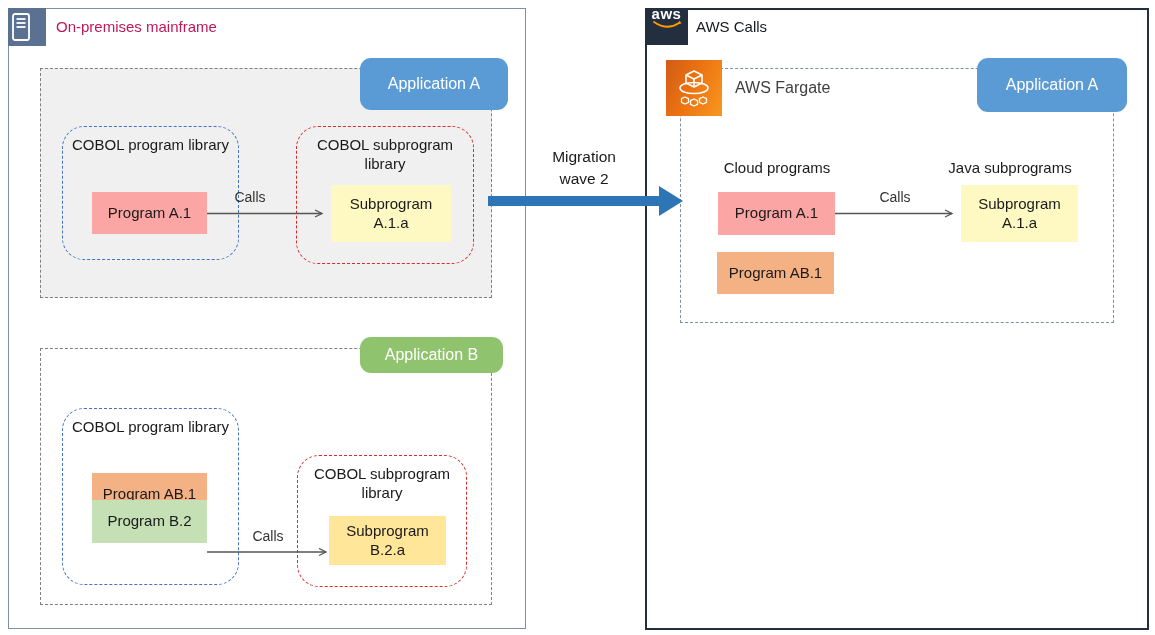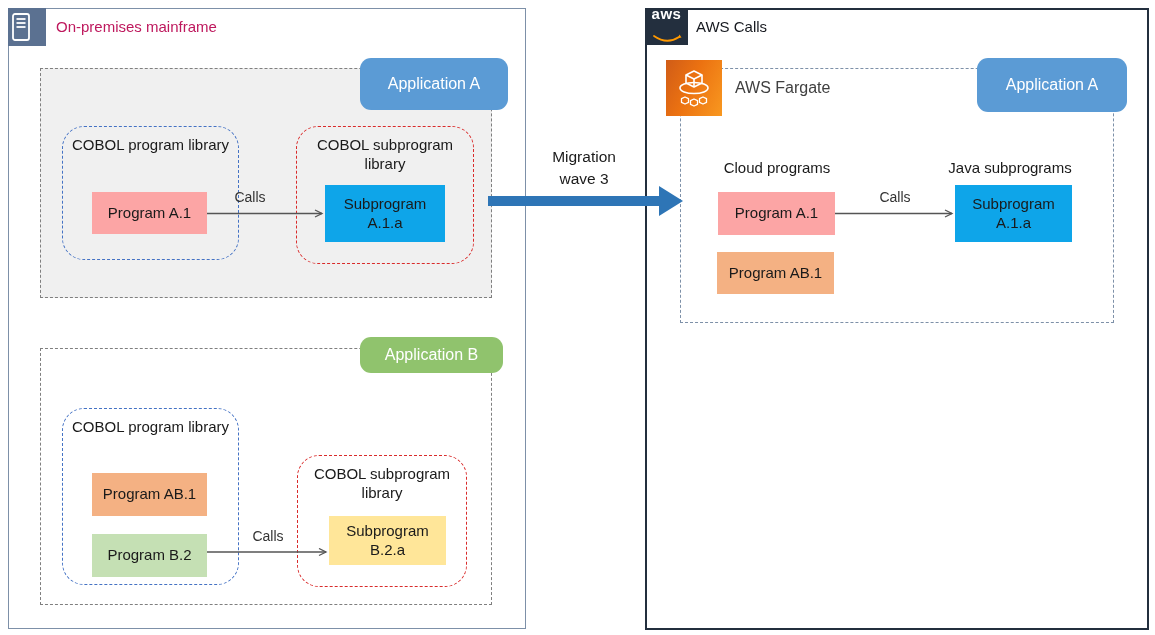--- a/index.html
+++ b/index.html
@@ -6,21 +6,21 @@
   .canvas{
     position:relative;width:1155px;height:635px;background:#fff;
     font-family:"Liberation Sans",sans-serif;color:#1a1a1a;overflow:hidden;
   }
   .abs{position:absolute;}
 
   
   .onprem-container{left:8px;top:8px;width:516px;height:619px;border:1px solid #7d90a8;background:#fff;z-index:1;}
   .aws-container{left:645px;top:8px;width:500px;height:618px;border:2px solid #232f3e;background:#fff;z-index:1;}
 
-  .corner-icon{display:flex;align-items:center;justify-content:space-between;z-index:4;}
+  .corner-icon{display:flex;align-items:center;justify-content:flex-start;z-index:4;}
   .mainframe-sq{left:8px;top:8px;width:38px;height:38px;background:#5b7191;}
   .aws-sq{left:645px;top:8px;width:43px;height:37px;background:#232f3e;flex-direction:column;}
 
   .container-title{top:18px;font-size:15px;z-index:4;white-space:nowrap;}
   .onprem-title{left:56px;color:#be185d;}
   .aws-title{left:696px;color:#16191f;}
 
   
   .panel-a{left:40px;top:68px;width:450px;height:228px;background:#f0f0f0;border:1px dashed #7f7f7f;z-index:1;}
   .panel-b{left:40px;top:348px;width:450px;height:255px;background:#fff;border:1px dashed #7f7f7f;z-index:1;}
@@ -33,29 +33,29 @@
   .lib-title{width:100%;text-align:center;font-size:15px;line-height:1.25;padding-top:9px;}
   .libA-prog{left:62px;top:126px;width:175px;height:132px;}
   .libA-sub{left:296px;top:126px;width:176px;height:136px;}
   .libB-prog{left:62px;top:408px;width:175px;height:175px;}
   .libB-sub{left:297px;top:455px;width:168px;height:130px;}
 
   
   .pbox{display:flex;align-items:center;justify-content:center;text-align:center;
         font-size:15px;line-height:1.25;z-index:5;color:#1a1a1a;}
   .c-blue{background:#fca5a5;}
-  .c-gray{background:#0ea5e9;}
+  .c-gray{background:#fef9c3;margin-left:6px;}
   .c-orange{background:#f4b183;}
   .c-green{background:#c5e0b4;}
   .c-yellow{background:#ffe699;}
 
   .boxA1{left:92px;top:192px;width:115px;height:42px;}
   .boxA1a{left:325px;top:185px;width:120px;height:57px;}
   .boxAB1{left:92px;top:473px;width:115px;height:43px;}
-  .boxB2{left:92px;top:534px;width:115px;height:43px;}
+  .boxB2{left:92px;top:500px;width:115px;height:43px;}
   .boxB2a{left:329px;top:516px;width:117px;height:49px;}
   .boxA1r{left:718px;top:192px;width:117px;height:43px;}
   .boxA1ar{left:955px;top:185px;width:117px;height:57px;}
   .boxAB1r{left:717px;top:252px;width:117px;height:42px;}
 
   
   .badge{display:flex;align-items:center;justify-content:center;border-radius:11px;
          color:#fff;font-weight:normal;font-size:16px;z-index:6;}
   .badgeA1{left:360px;top:58px;width:148px;height:52px;background:#5b9bd5;}
   .badgeB{left:360px;top:337px;width:143px;height:36px;background:#90c36d;}
@@ -134,21 +134,21 @@
   <div class="abs pbox c-blue boxA1">Program A.1</div>
   <div class="abs pbox c-gray boxA1a">Subprogram A.1.a</div>
   <div class="abs calls-label callsA">Calls</div>
 
   <div class="abs badge badgeB">Application B</div>
   <div class="abs pbox c-orange boxAB1">Program AB.1</div>
   <div class="abs pbox c-green boxB2">Program B.2</div>
   <div class="abs pbox c-yellow boxB2a">Subprogram B.2.a</div>
   <div class="abs calls-label callsB">Calls</div>
 
-  <div class="abs migration-label">Migration wave 3</div>
+  <div class="abs migration-label">Migration wave 2</div>
 
   <div class="abs corner-icon aws-sq">
     <div class="awslogo-text">aws</div>
     <svg width="30" height="11" viewBox="0 0 30 11">
       <path d="M2,2 Q15,11 27,3" fill="none" stroke="#f90" stroke-width="1.8" stroke-linecap="round"></path>
       <path d="M27.5,0.5 L29.5,3.5 L25.8,4.3 Z" fill="#f90"></path>
     </svg>
   </div>
   <div class="abs container-title aws-title">AWS Calls</div>
 

